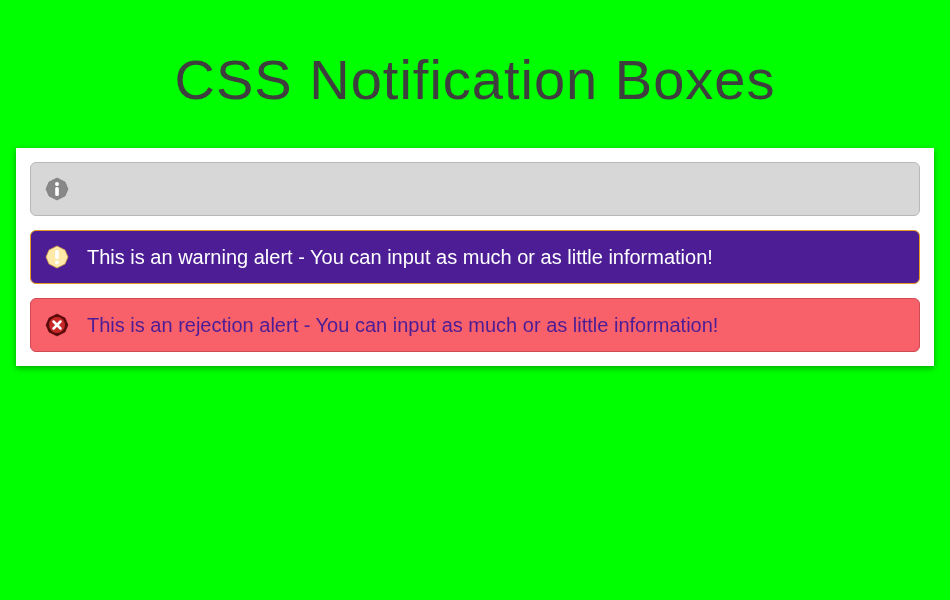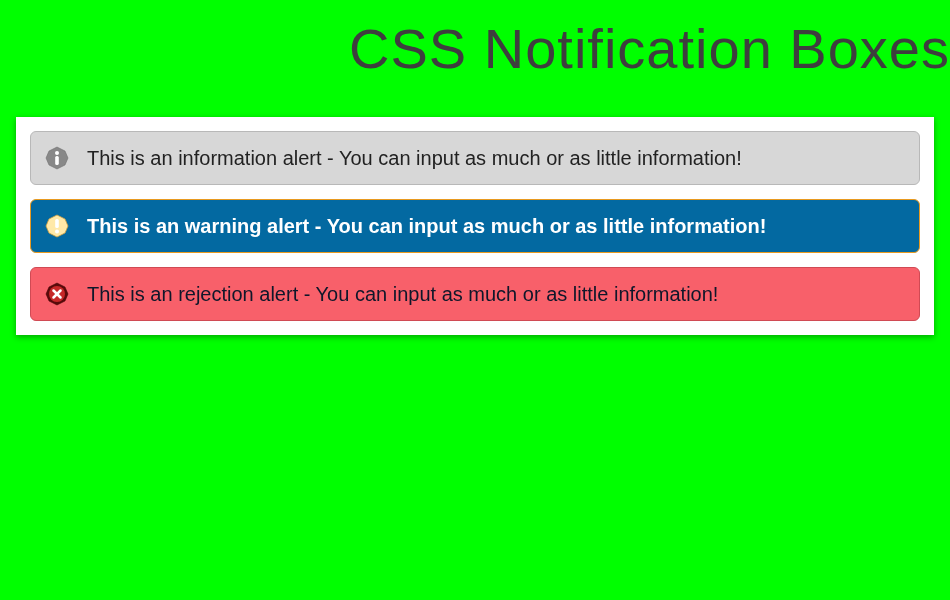--- a/index.html
+++ b/index.html
@@ -8,25 +8,25 @@
       box-sizing: border-box;
     }
     body {
       background: #00ff00;
       width: 950px;
       height: 600px;
       font-family: "Segoe UI", Tahoma, Verdana, sans-serif;
       overflow: hidden;
     }
     .page-title {
-      text-align: right;
+      text-align: center;
       font-size: 56px;
       font-weight: 400;
       color: #3e3e3e;
-      padding-top: 16px;
+      padding-top: 47px;
       letter-spacing: 1px;
     }
     .panel {
       background: #ffffff;
       margin: 36px 16px 0 16px;
       padding: 14px 14px;
       box-shadow: 0 2px 6px rgba(0,0,0,0.35);
     }
     .alert {
       border-radius: 6px;
@@ -39,29 +39,28 @@
     }
     .alert:last-child {
       margin-bottom: 0;
     }
     .alert-info {
       background: #d7d7d7;
       border-color: #b8b8b8;
       color: #222;
     }
     .alert-warning {
-      background: #0369a1;
+      background: #4c1d95;
       border-color: #e89a20;
       color: #ffffff;
-      font-weight: bold;
     }
     .alert-error {
       background: #f8606a;
       border-color: #d04a54;
-      color: #0f172a;
+      color: #4c1d95;
     }
     .alert-success {
       background: #80d580;
       border-color: #5cb85c;
       color: #1e7a1e;
     }
     .icon {
       width: 24px;
       height: 24px;
       margin-right: 18px;
@@ -79,21 +78,20 @@
 <div class="panel">
 
   <div class="alert alert-info">
     <span class="icon">
       <svg viewBox="0 0 24 24" width="24" height="24">
         <polygon points="12,1 20,5 23,12 20,19 12,23 4,19 1,12 4,5" fill="#888" stroke="#666" stroke-width="0.5"></polygon>
         <circle cx="12" cy="7" r="2" fill="#fff"></circle>
         <rect x="10.2" y="10" width="3.6" height="9" rx="1.6" fill="#fff"></rect>
       </svg>
     </span>
-    <span class="alert-text">This is an information alert - You can input as much or as little information!</span>
   </div>
 
   <div class="alert alert-warning">
     <span class="icon">
       <svg viewBox="0 0 24 24" width="24" height="24">
         <polygon points="12,1 20,5 23,12 20,19 12,23 4,19 1,12 4,5" fill="#ffe9a8" stroke="#cfa040" stroke-width="0.8"></polygon>
         <rect x="10.2" y="5" width="3.6" height="9" rx="1.6" fill="#fff"></rect>
         <circle cx="12" cy="17.5" r="2" fill="#fff"></circle>
       </svg>
     </span>

